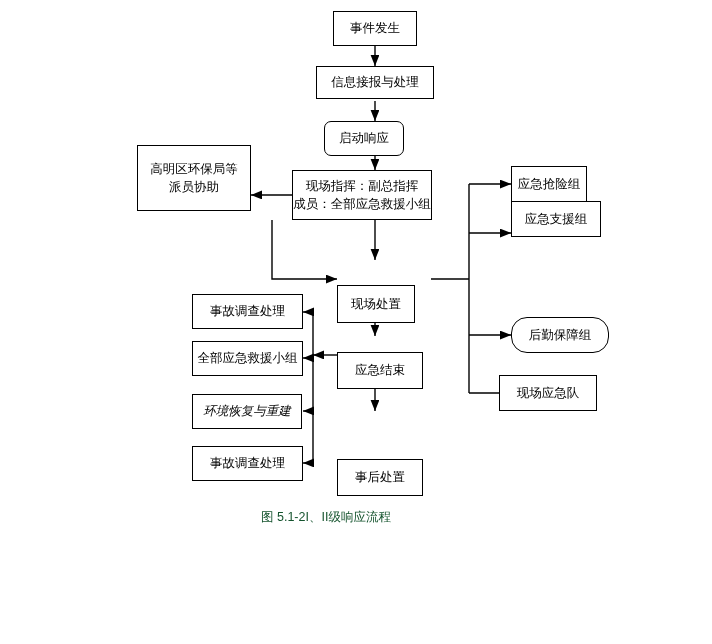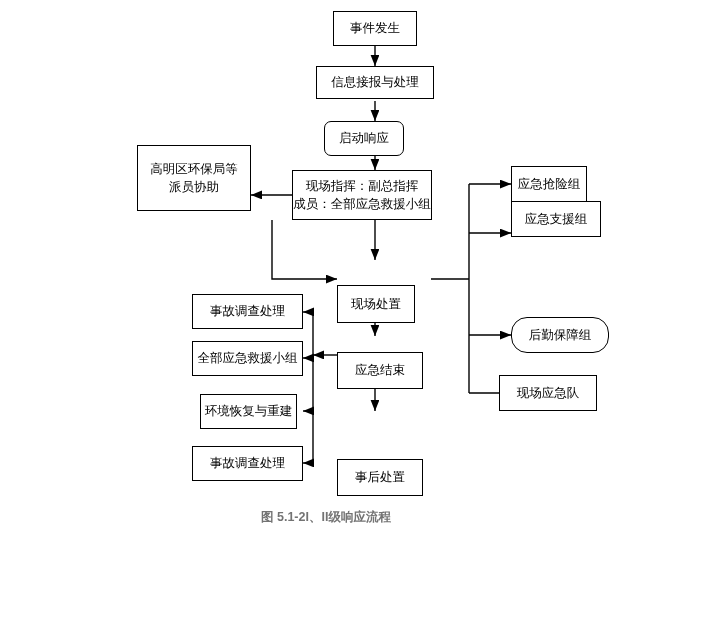--- a/index.html
+++ b/index.html
@@ -42,22 +42,22 @@
     position: absolute;
     left: 0;
     top: 0;
     width: 712px;
     height: 644px;
     z-index: 1;
   }
   .caption {
     position: absolute;
     font-size: 12.5px;
-    font-weight: bold;
-    color: #737373;
+    font-weight: normal;
+    color: #14532d;
     white-space: nowrap;
     z-index: 3;
   }
 </style>
 </head>
 <body>
 
 <div id="canvas">
 
   <svg id="wires" xmlns="http://www.w3.org/2000/svg">
@@ -159,21 +159,21 @@
   </div>
 
   <div class="node" style="left:192px; top:294px; width:111px; height:35px;">
     <span>事故调查处理</span>
   </div>
 
   <div class="node" style="left:192px; top:341px; width:111px; height:35px;">
     <span>全部应急救援小组</span>
   </div>
 
-  <div class="node" style="left:200px; top:394px; width:97px; height:35px;">
+  <div class="node" style="left:192px; top:394px; width:110px; height:35px;font-style:italic;">
     <span>环境恢复与重建</span>
   </div>
 
   <div class="node" style="left:192px; top:446px; width:111px; height:35px;">
     <span>事故调查处理</span>
   </div>
 
   <div class="caption" style="left:261px; top:509px;">图 5.1-2I、II级响应流程</div>
 
 </div>

